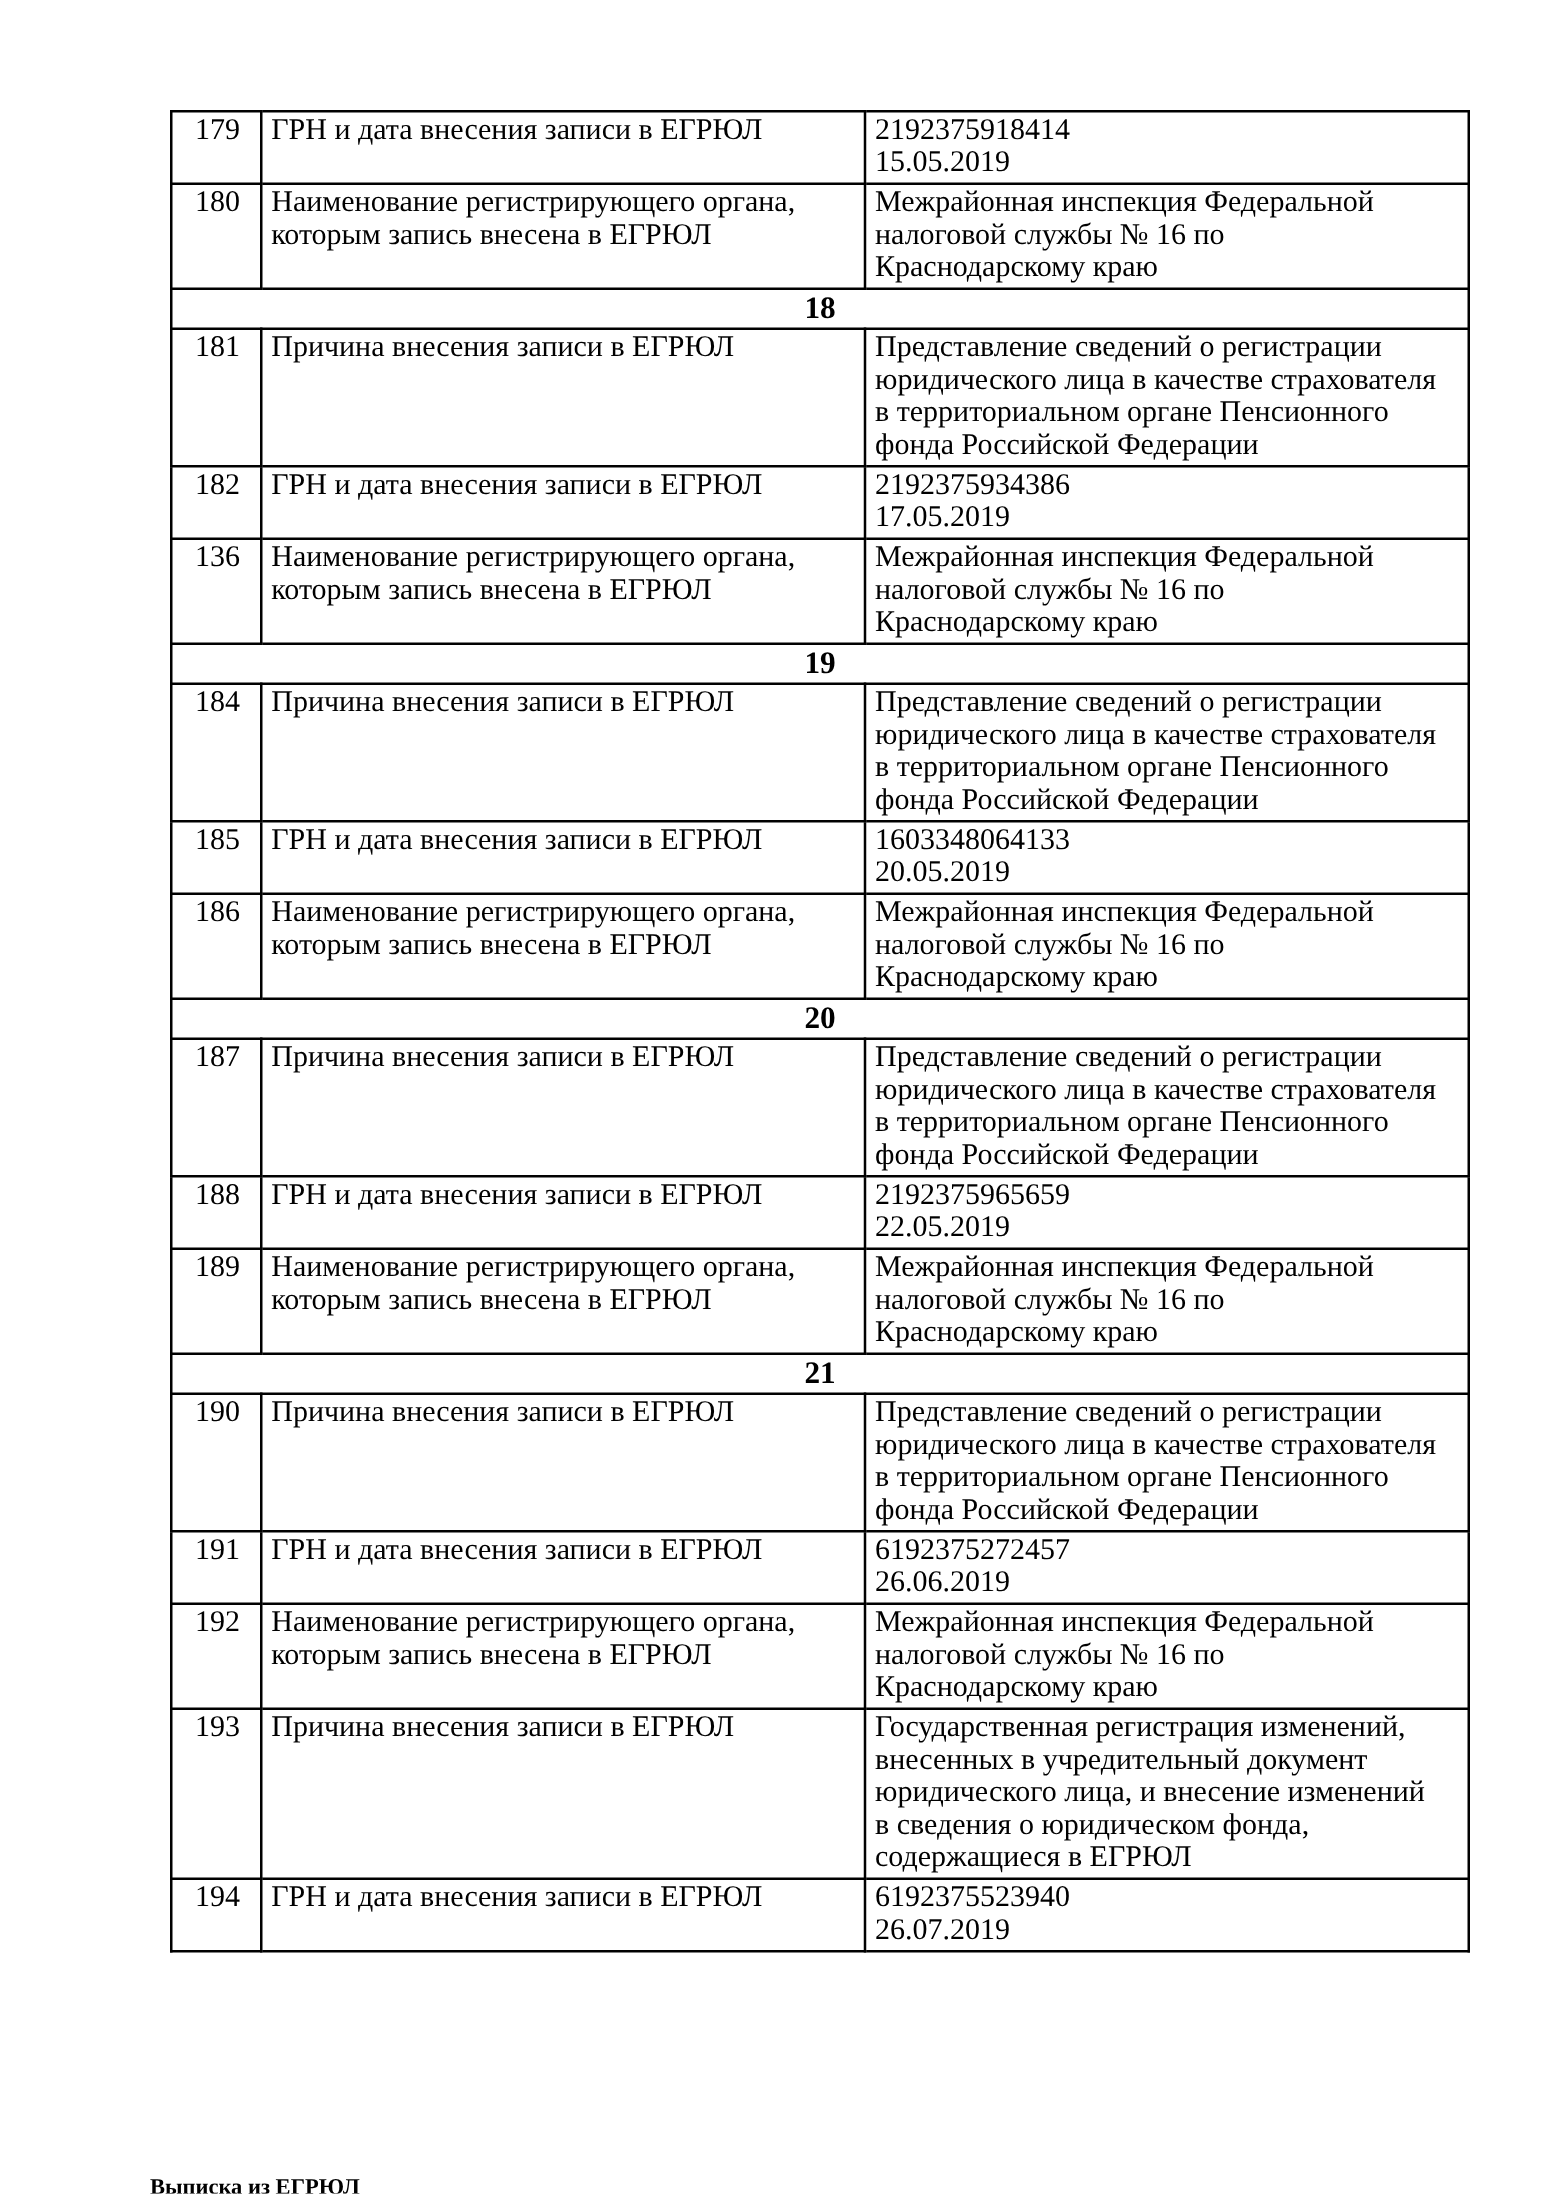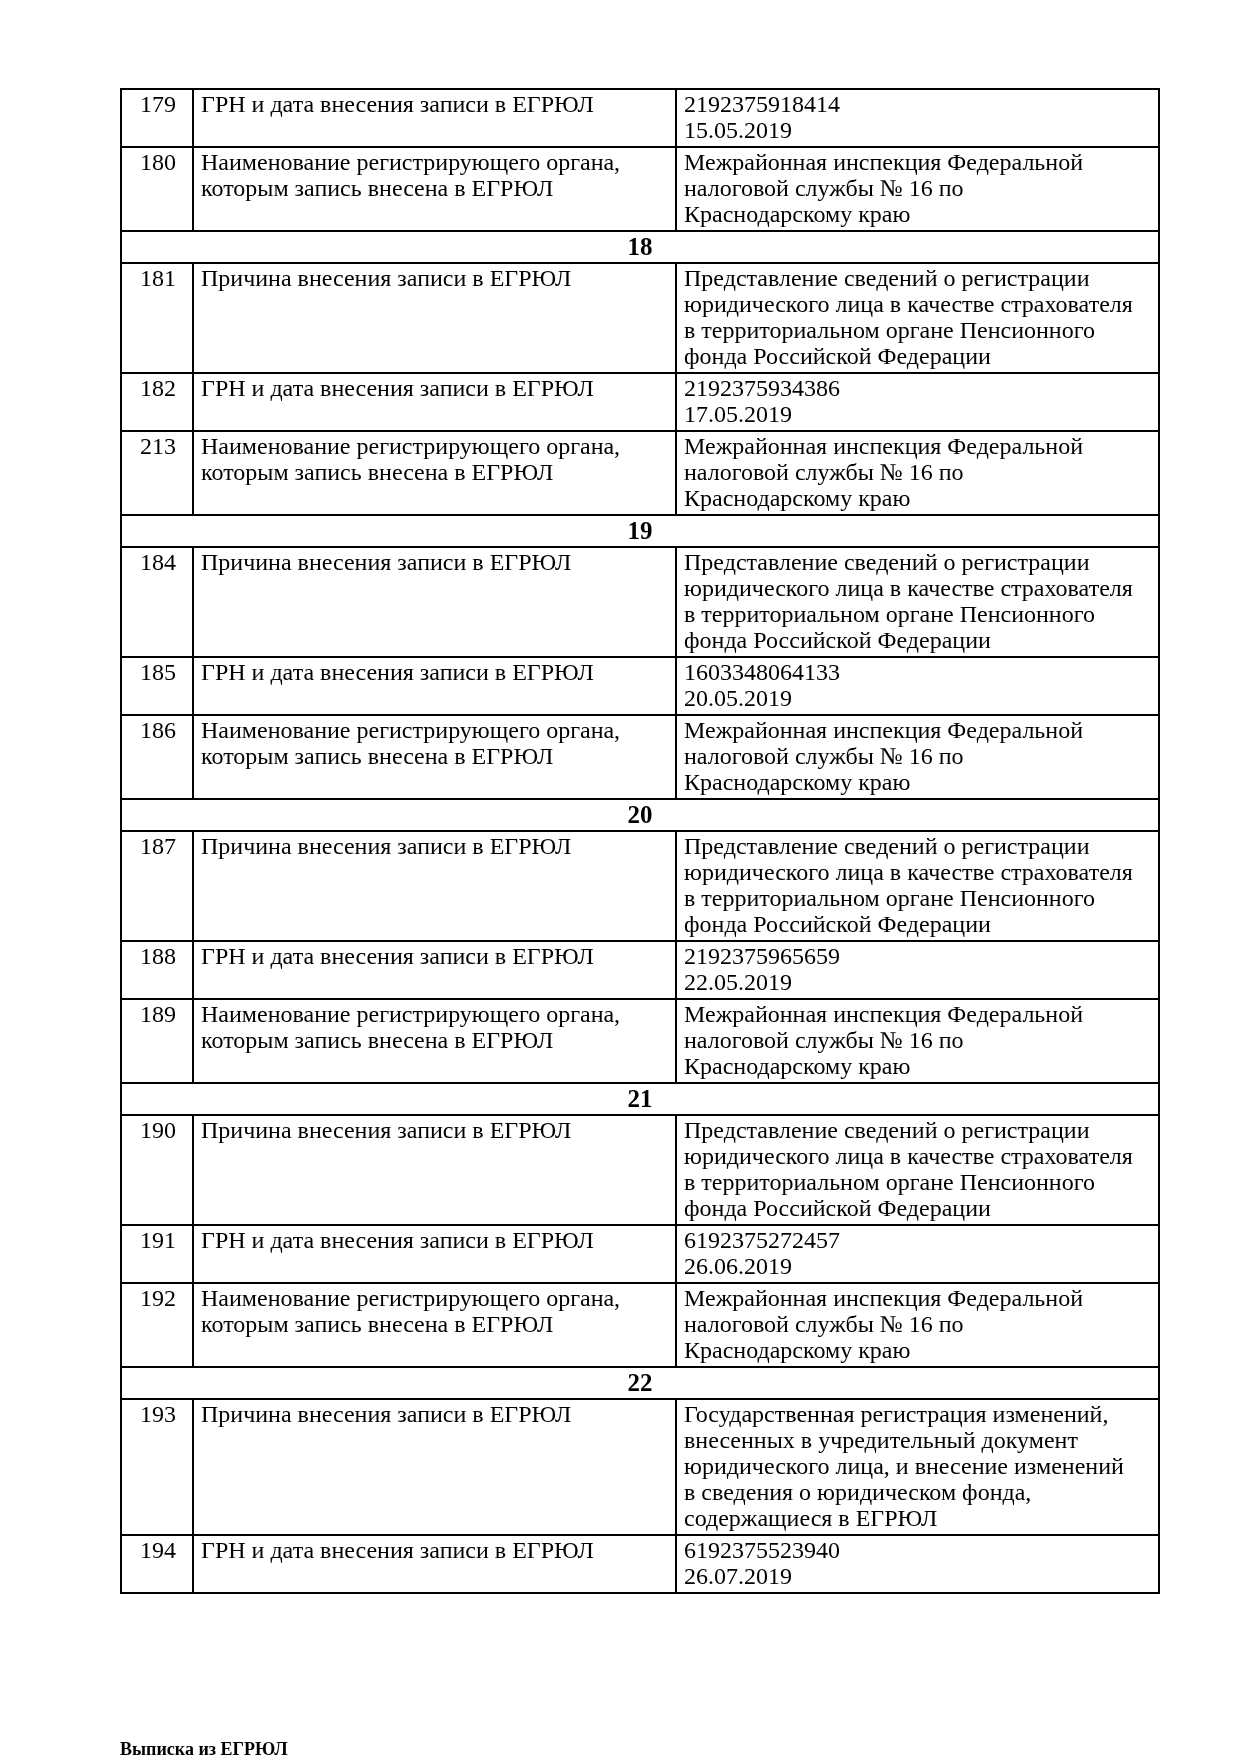--- a/index.html
+++ b/index.html
@@ -11,21 +11,21 @@
     position: relative;
     width: 1240px;
     height: 1755px;
     background: #ffffff;
     font-family: "Liberation Serif", "DejaVu Serif", serif;
     color: #000000;
     overflow: hidden;
   }
   table.doc-table {
     position: absolute;
-    left: 120px;
+    left: 136px;
     top: 88px;
     width: 1038px;
     border-collapse: collapse;
     table-layout: fixed;
   }
   .doc-table td {
     border: 2px solid #000000;
     vertical-align: top;
     font-size: 24px;
     line-height: 26px;
@@ -113,21 +113,21 @@
           <td class="num-cell">182</td>
           <td>
             <div class="cell-line">ГРН и дата внесения записи в ЕГРЮЛ</div>
           </td>
           <td>
             <div class="cell-line">2192375934386</div>
             <div class="cell-line">17.05.2019</div>
           </td>
         </tr>
         <tr>
-          <td class="num-cell">213</td>
+          <td class="num-cell">136</td>
           <td>
             <div class="cell-line">Наименование регистрирующего органа,</div>
             <div class="cell-line">которым запись внесена в ЕГРЮЛ</div>
           </td>
           <td>
             <div class="cell-line">Межрайонная инспекция Федеральной</div>
             <div class="cell-line">налоговой службы № 16 по</div>
             <div class="cell-line">Краснодарскому краю</div>
           </td>
         </tr>
@@ -234,23 +234,20 @@
           <td class="num-cell">192</td>
           <td>
             <div class="cell-line">Наименование регистрирующего органа,</div>
             <div class="cell-line">которым запись внесена в ЕГРЮЛ</div>
           </td>
           <td>
             <div class="cell-line">Межрайонная инспекция Федеральной</div>
             <div class="cell-line">налоговой службы № 16 по</div>
             <div class="cell-line">Краснодарскому краю</div>
           </td>
-        </tr>
-        <tr>
-          <td colspan="3" class="section-cell">22</td>
         </tr>
         <tr>
           <td class="num-cell">193</td>
           <td>
             <div class="cell-line">Причина внесения записи в ЕГРЮЛ</div>
           </td>
           <td>
             <div class="cell-line">Государственная регистрация изменений,</div>
             <div class="cell-line">внесенных в учредительный документ</div>
             <div class="cell-line">юридического лица, и внесение изменений</div>

